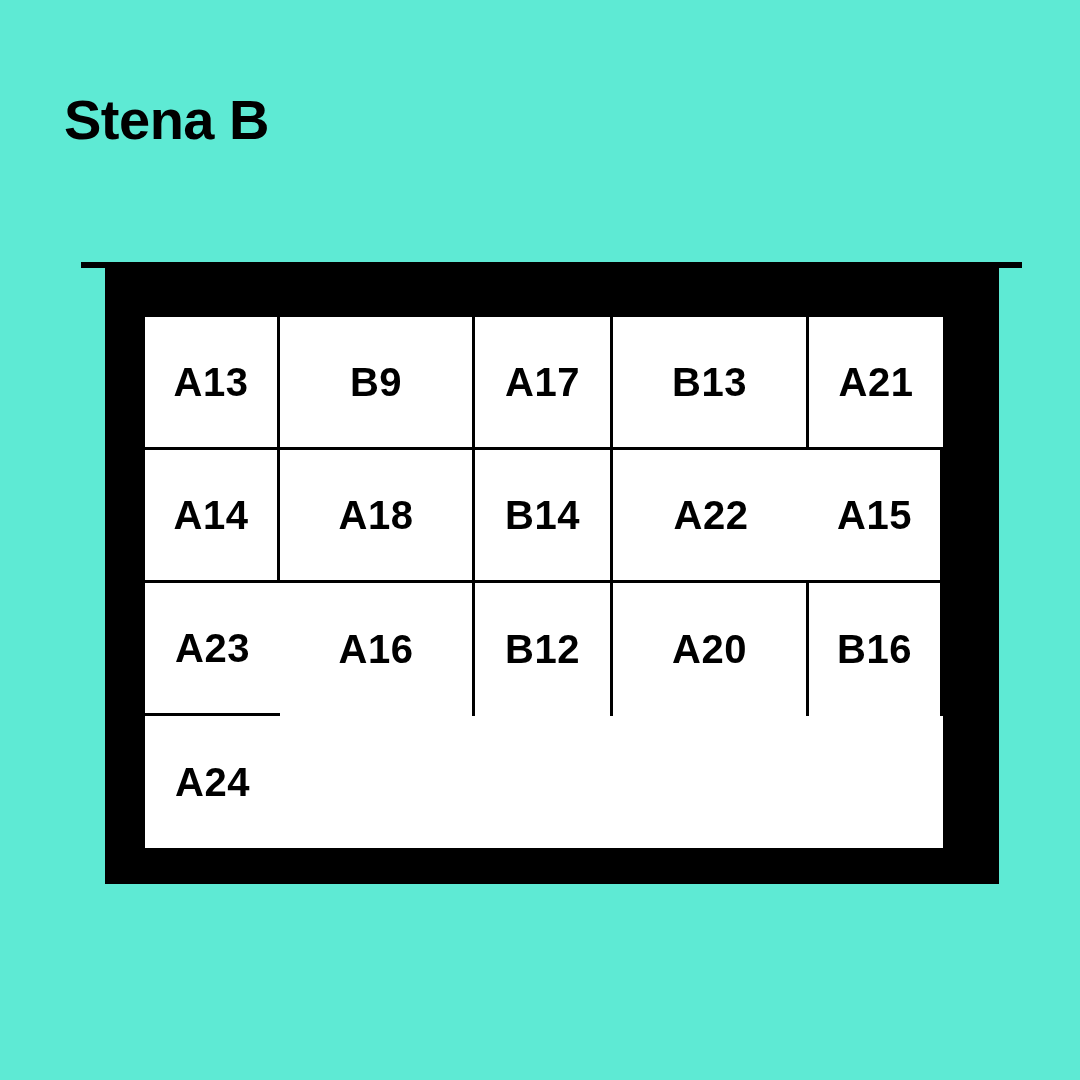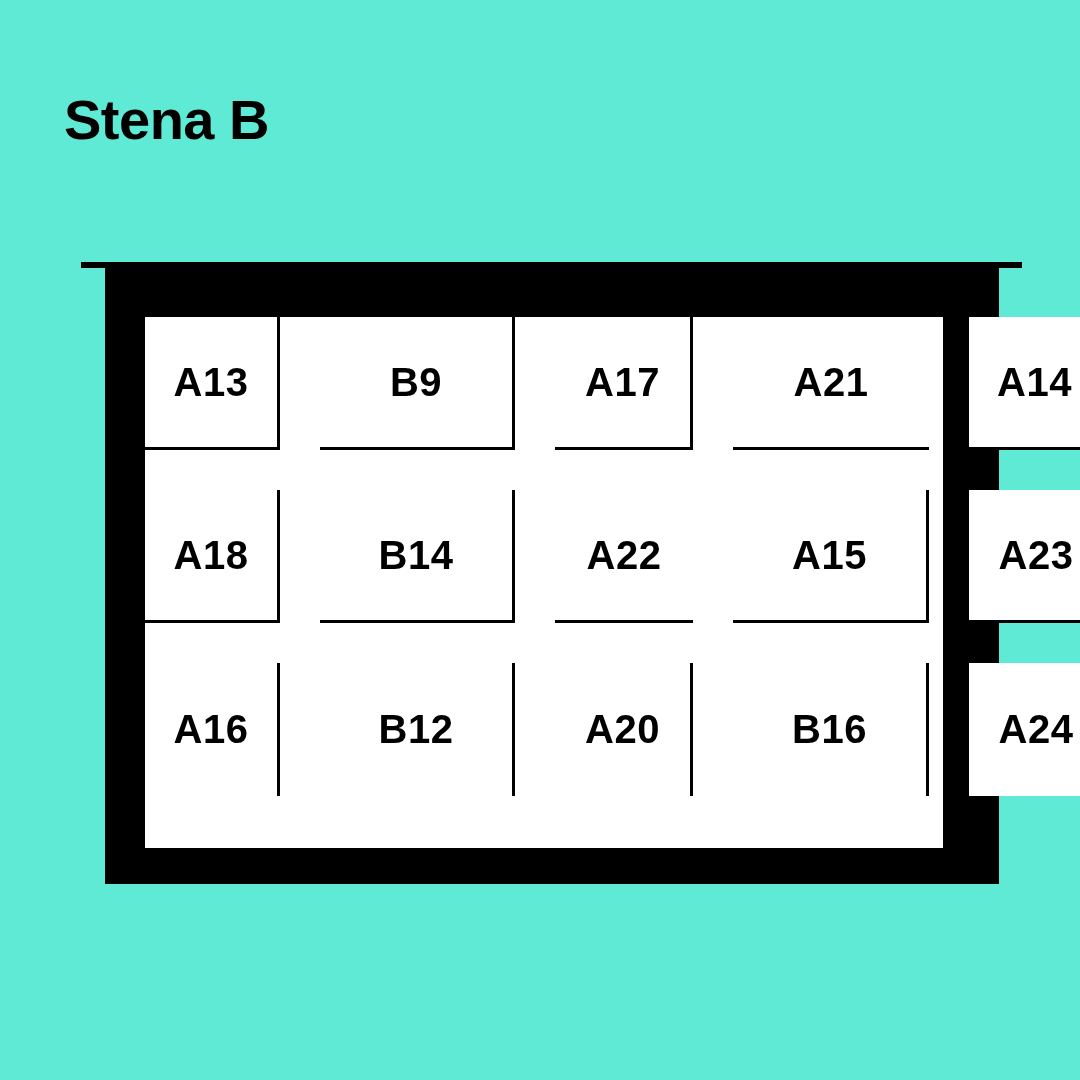--- a/index.html
+++ b/index.html
@@ -62,21 +62,20 @@
     position: absolute;
     left: 145px;
     top: 317px;
     width: 798px;
     height: 531px;
     background: #ffffff;
     display: grid;
     grid-template-columns: 135px 195px 138px 196px 134px;
     grid-template-rows: 133px 133px 133px 132px;
     box-sizing: border-box;
-    gap: 40px;
   }
 
   .grid-cell {
     position: relative;
     background: #ffffff;
     box-sizing: border-box;
     display: flex;
     align-items: center;
     justify-content: center;
     font-size: 40px;
@@ -98,20 +97,21 @@
   <div id="page-title">Stena B</div>
 
   <div id="top-rail"></div>
 
   <div id="wall-frame"></div>
 
   <div id="cell-grid">
       <div class="grid-cell">A13</div>
       <div class="grid-cell">B9</div>
       <div class="grid-cell">A17</div>
+      <div class="grid-cell">B13</div>
       <div class="grid-cell last-col">A21</div>
       <div class="grid-cell">A14</div>
       <div class="grid-cell">A18</div>
       <div class="grid-cell">B14</div>
       <div class="grid-cell last-col">A22</div>
       <div class="grid-cell">A15</div>
       <div class="grid-cell last-col">A23</div>
       <div class="grid-cell last-row">A16</div>
       <div class="grid-cell last-row">B12</div>
       <div class="grid-cell last-row">A20</div>

